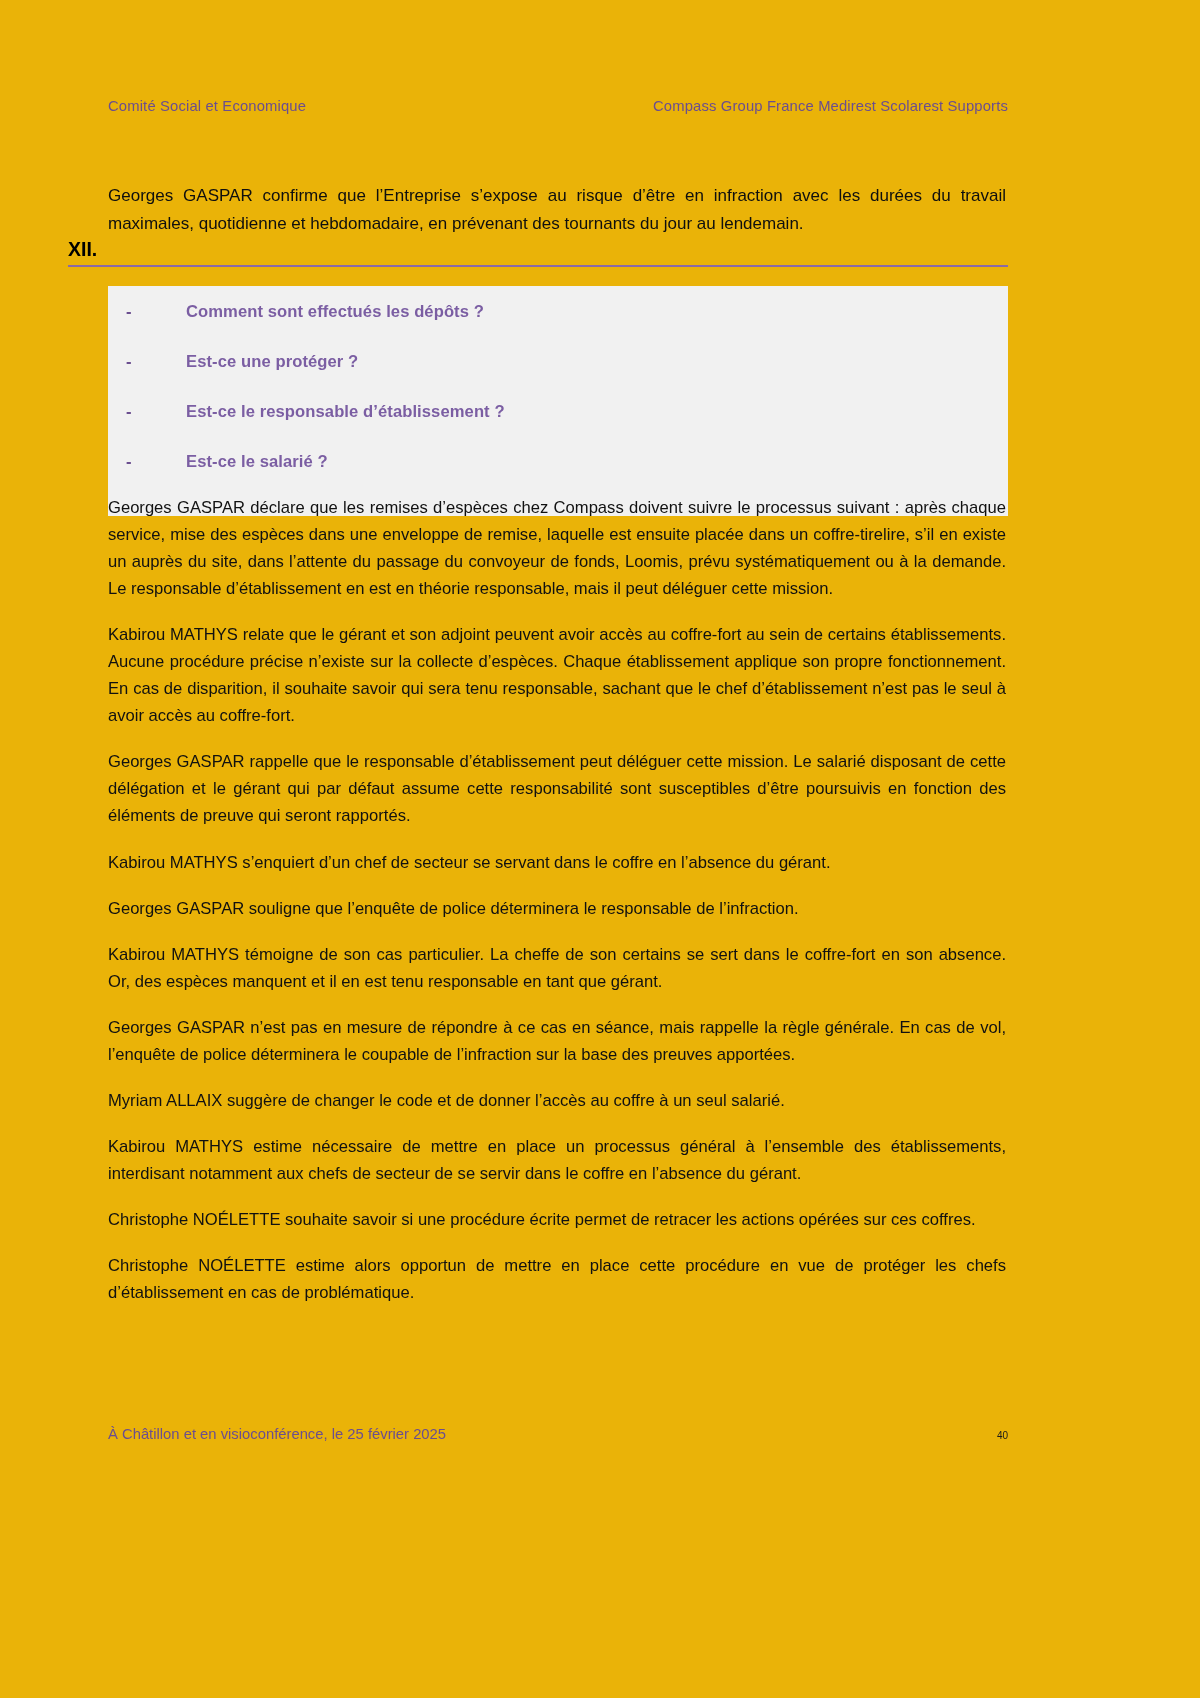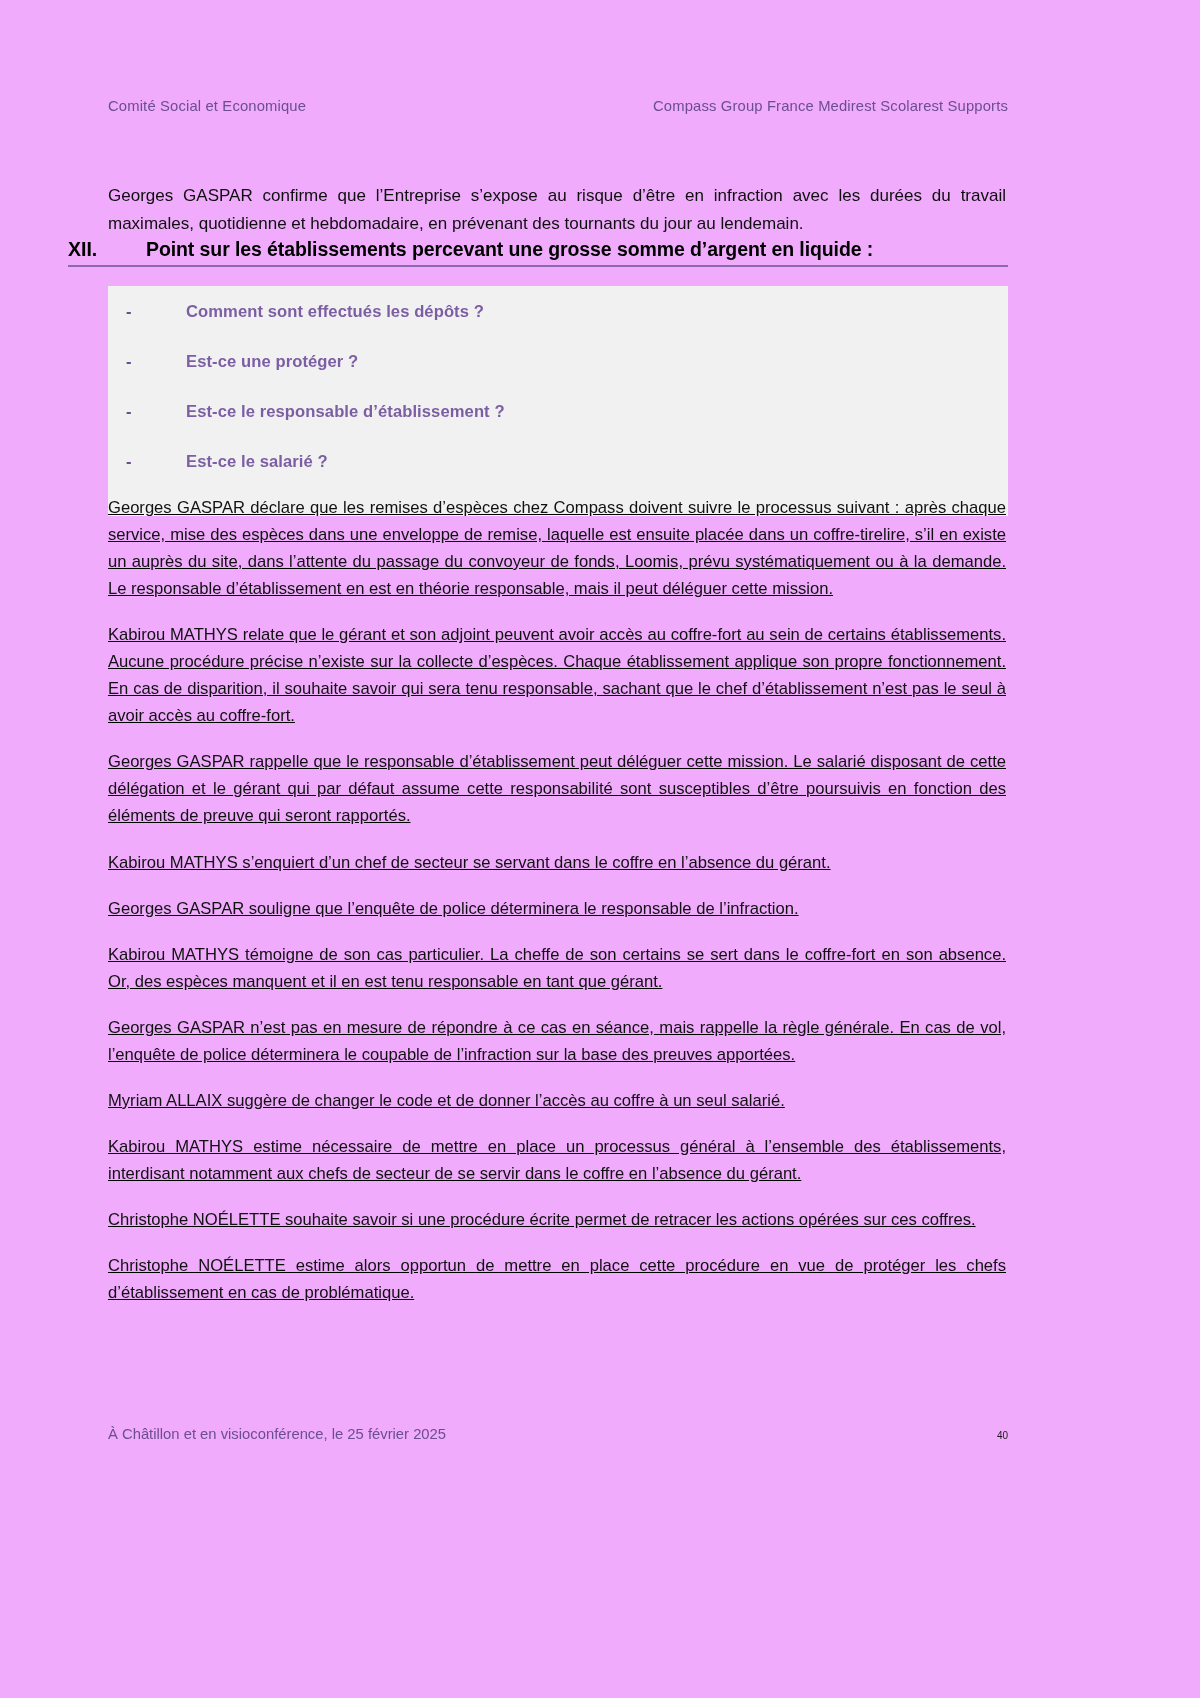--- a/index.html
+++ b/index.html
@@ -7,21 +7,21 @@
     padding: 0;
     background: #ffffff;
   }
   body {
     font-family: "Liberation Sans", sans-serif;
   }
   .page {
     position: relative;
     width: 1200px;
     height: 1698px;
-    background: #f0abfc;
+    background: #eab308;
     box-sizing: border-box;
     overflow: hidden;
   }
   .content {
     position: absolute;
     left: 108px;
     top: 0;
     width: 900px;
     height: 1698px;
   }
@@ -109,21 +109,20 @@
     color: #7b5ea3;
     letter-spacing: 0.005em;
   }
 
   
   .body-flow {
     position: absolute;
     top: 494px;
     left: 0;
     width: 898px;
-    text-decoration: underline;
   }
   .body-para {
     font-size: 16.6px;
     line-height: 1.63;
     color: #111111;
     margin: 0 0 19px 0;
     text-align: justify;
   }
   .body-para.last { margin-bottom: 0; }
 
@@ -155,21 +154,20 @@
 
     <div class="doc-header">
       <span class="left">Comité Social et Economique</span>
       <span class="right">Compass Group France Medirest Scolarest Supports</span>
     </div>
 
     <p class="intro-para">Georges GASPAR confirme que l’Entreprise s’expose au risque d’être en infraction avec les durées du travail maximales, quotidienne et hebdomadaire, en prévenant des tournants du jour au lendemain.</p>
 
     <div class="section-heading">
       <span class="numeral">XII.</span>
-      <span class="heading-text">Point sur les établissements percevant une grosse somme d’argent en liquide :</span>
     </div>
 
     <div class="question-block">
       <div class="q-row">
         <span class="q-dash">-</span>
         <span class="q-text">Comment sont effectués les dépôts ?</span>
       </div>
       <div class="q-row">
         <span class="q-dash">-</span>
         <span class="q-text">Est-ce une protéger ?</span>

